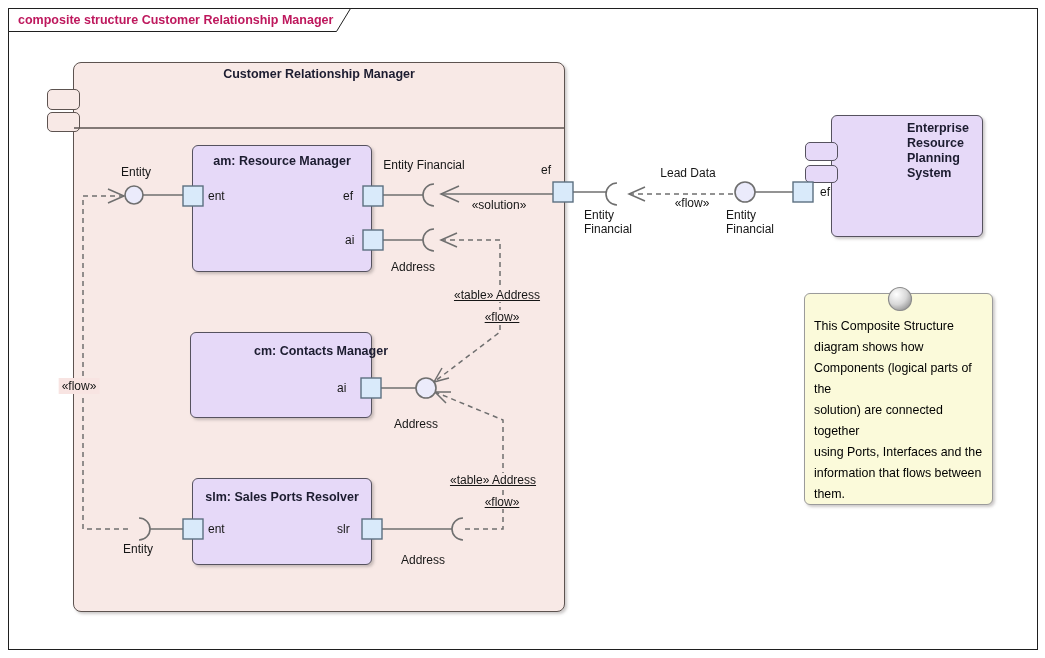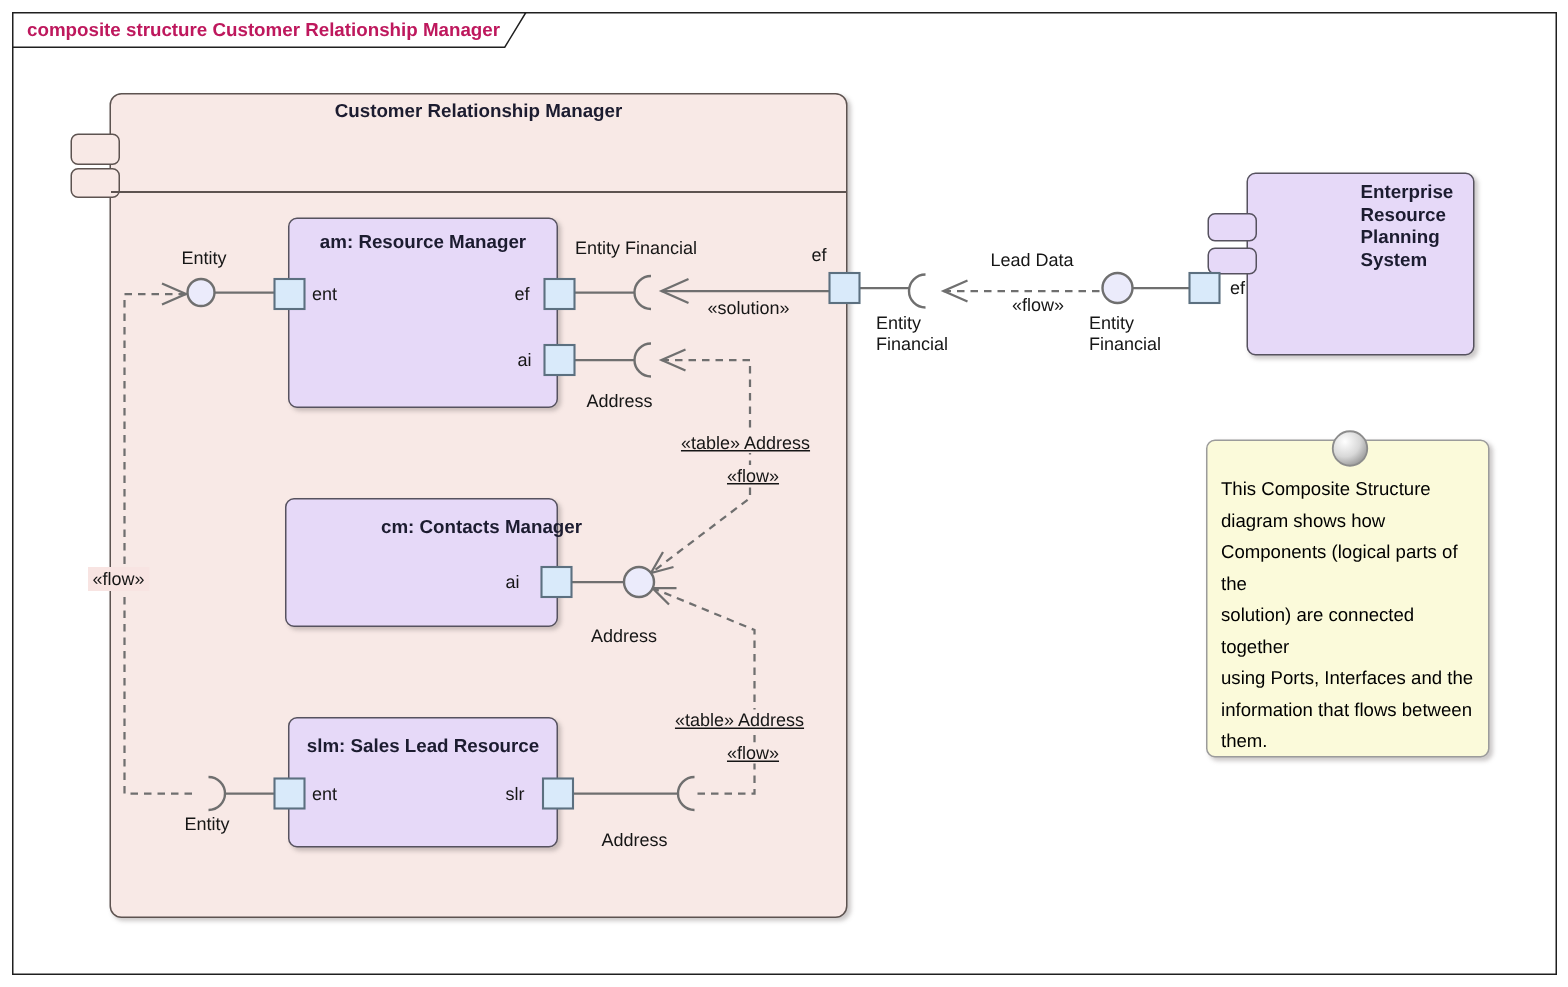--- a/index.html
+++ b/index.html
@@ -119,21 +119,21 @@
     <rect class="port" x="793" y="182" width="20" height="20"></rect>
 
     <circle cx="900" cy="299" r="11.5" fill="url(#pinGrad)" stroke="#8c8c8c" stroke-width="1.2"></circle>
   </svg>
 
   <div class="abs" id="frame-tab-label">composite structure Customer Relationship Manager</div>
 
   <div class="abs title ctr" style="left:319px;top:67px;">Customer Relationship Manager</div>
   <div class="abs title ctr" style="left:282px;top:154px;">am: Resource Manager</div>
   <div class="abs title ctr" style="left:281px;top:344px;margin-left:40px;">cm: Contacts Manager</div>
-  <div class="abs title ctr" style="left:282px;top:490px;">slm: Sales Lead Resource</div>
+  <div class="abs title ctr" style="left:282px;top:490px;">slm: Sales Ports Resolver</div>
   <div class="abs title ctr pre" style="left:953px;top:121px;white-space:pre-line;">Enterprise Resource
 Planning System</div>
 
   <div class="abs lbl" style="left:208px;top:189px;">ent</div>
   <div class="abs lbl" style="left:343px;top:189px;">ef</div>
   <div class="abs lbl" style="left:345px;top:233px;">ai</div>
   <div class="abs lbl" style="left:337px;top:381px;">ai</div>
   <div class="abs lbl" style="left:208px;top:522px;">ent</div>
   <div class="abs lbl" style="left:337px;top:522px;">slr</div>
   <div class="abs lbl" style="left:541px;top:163px;">ef</div>

